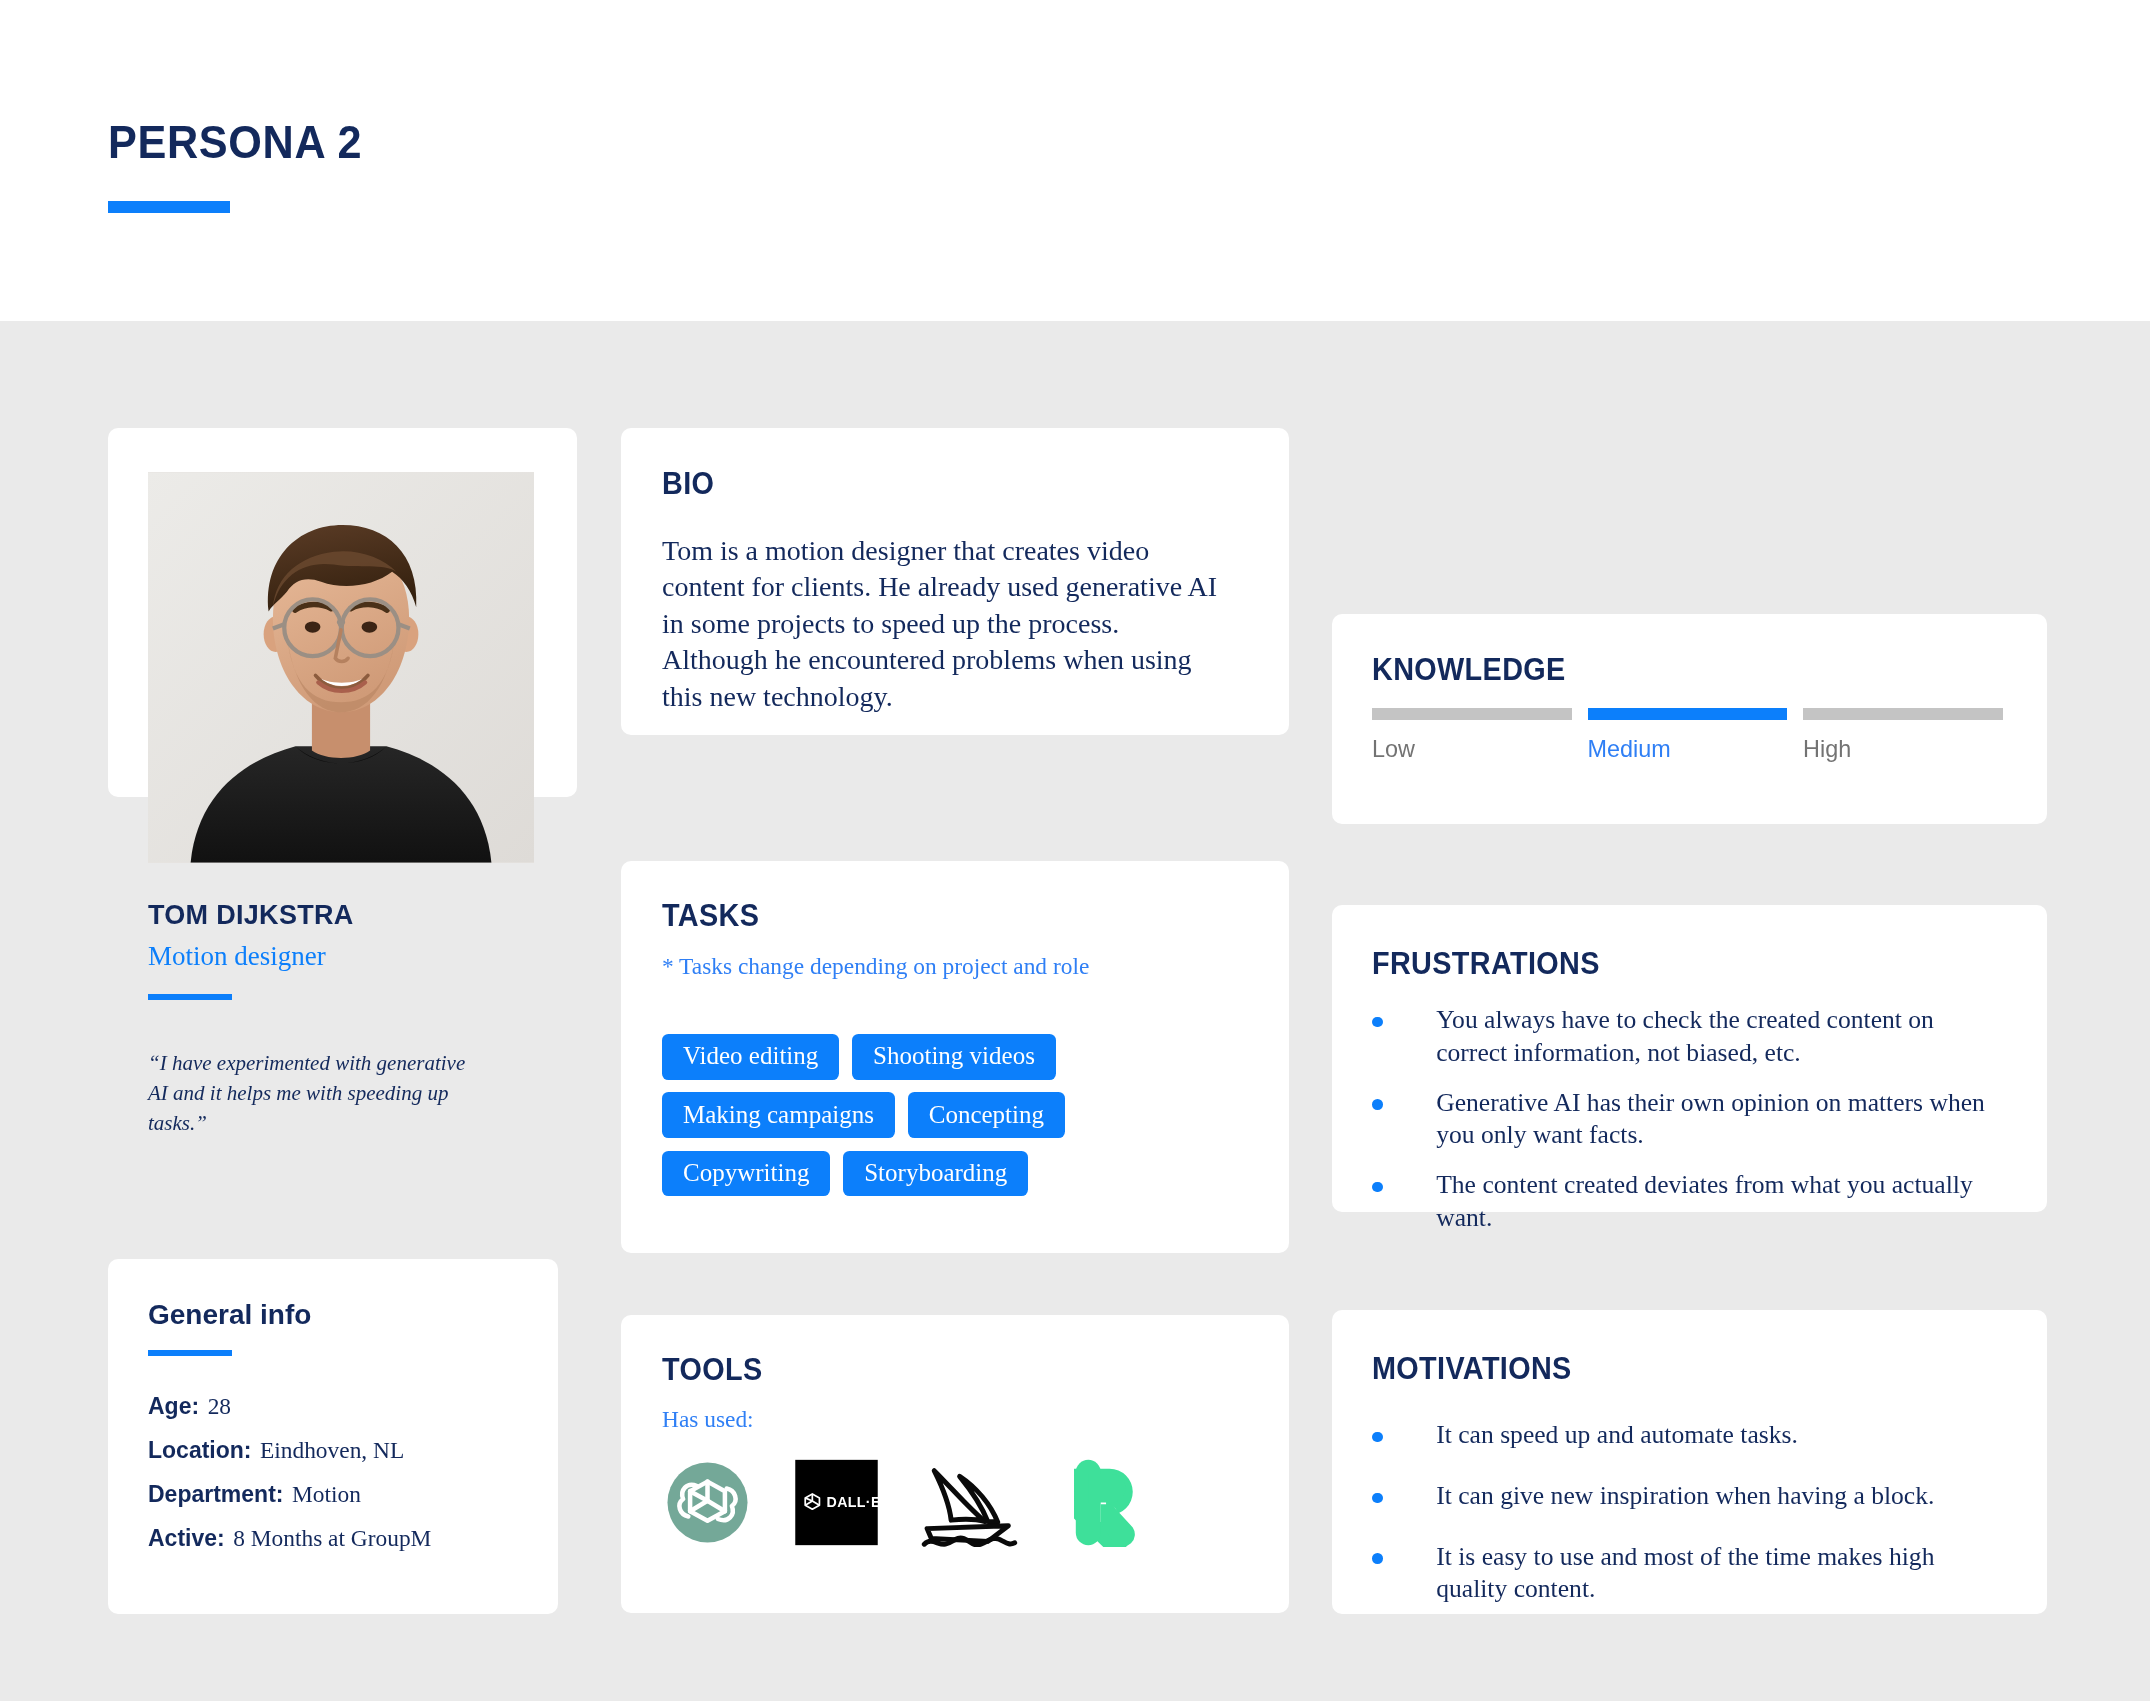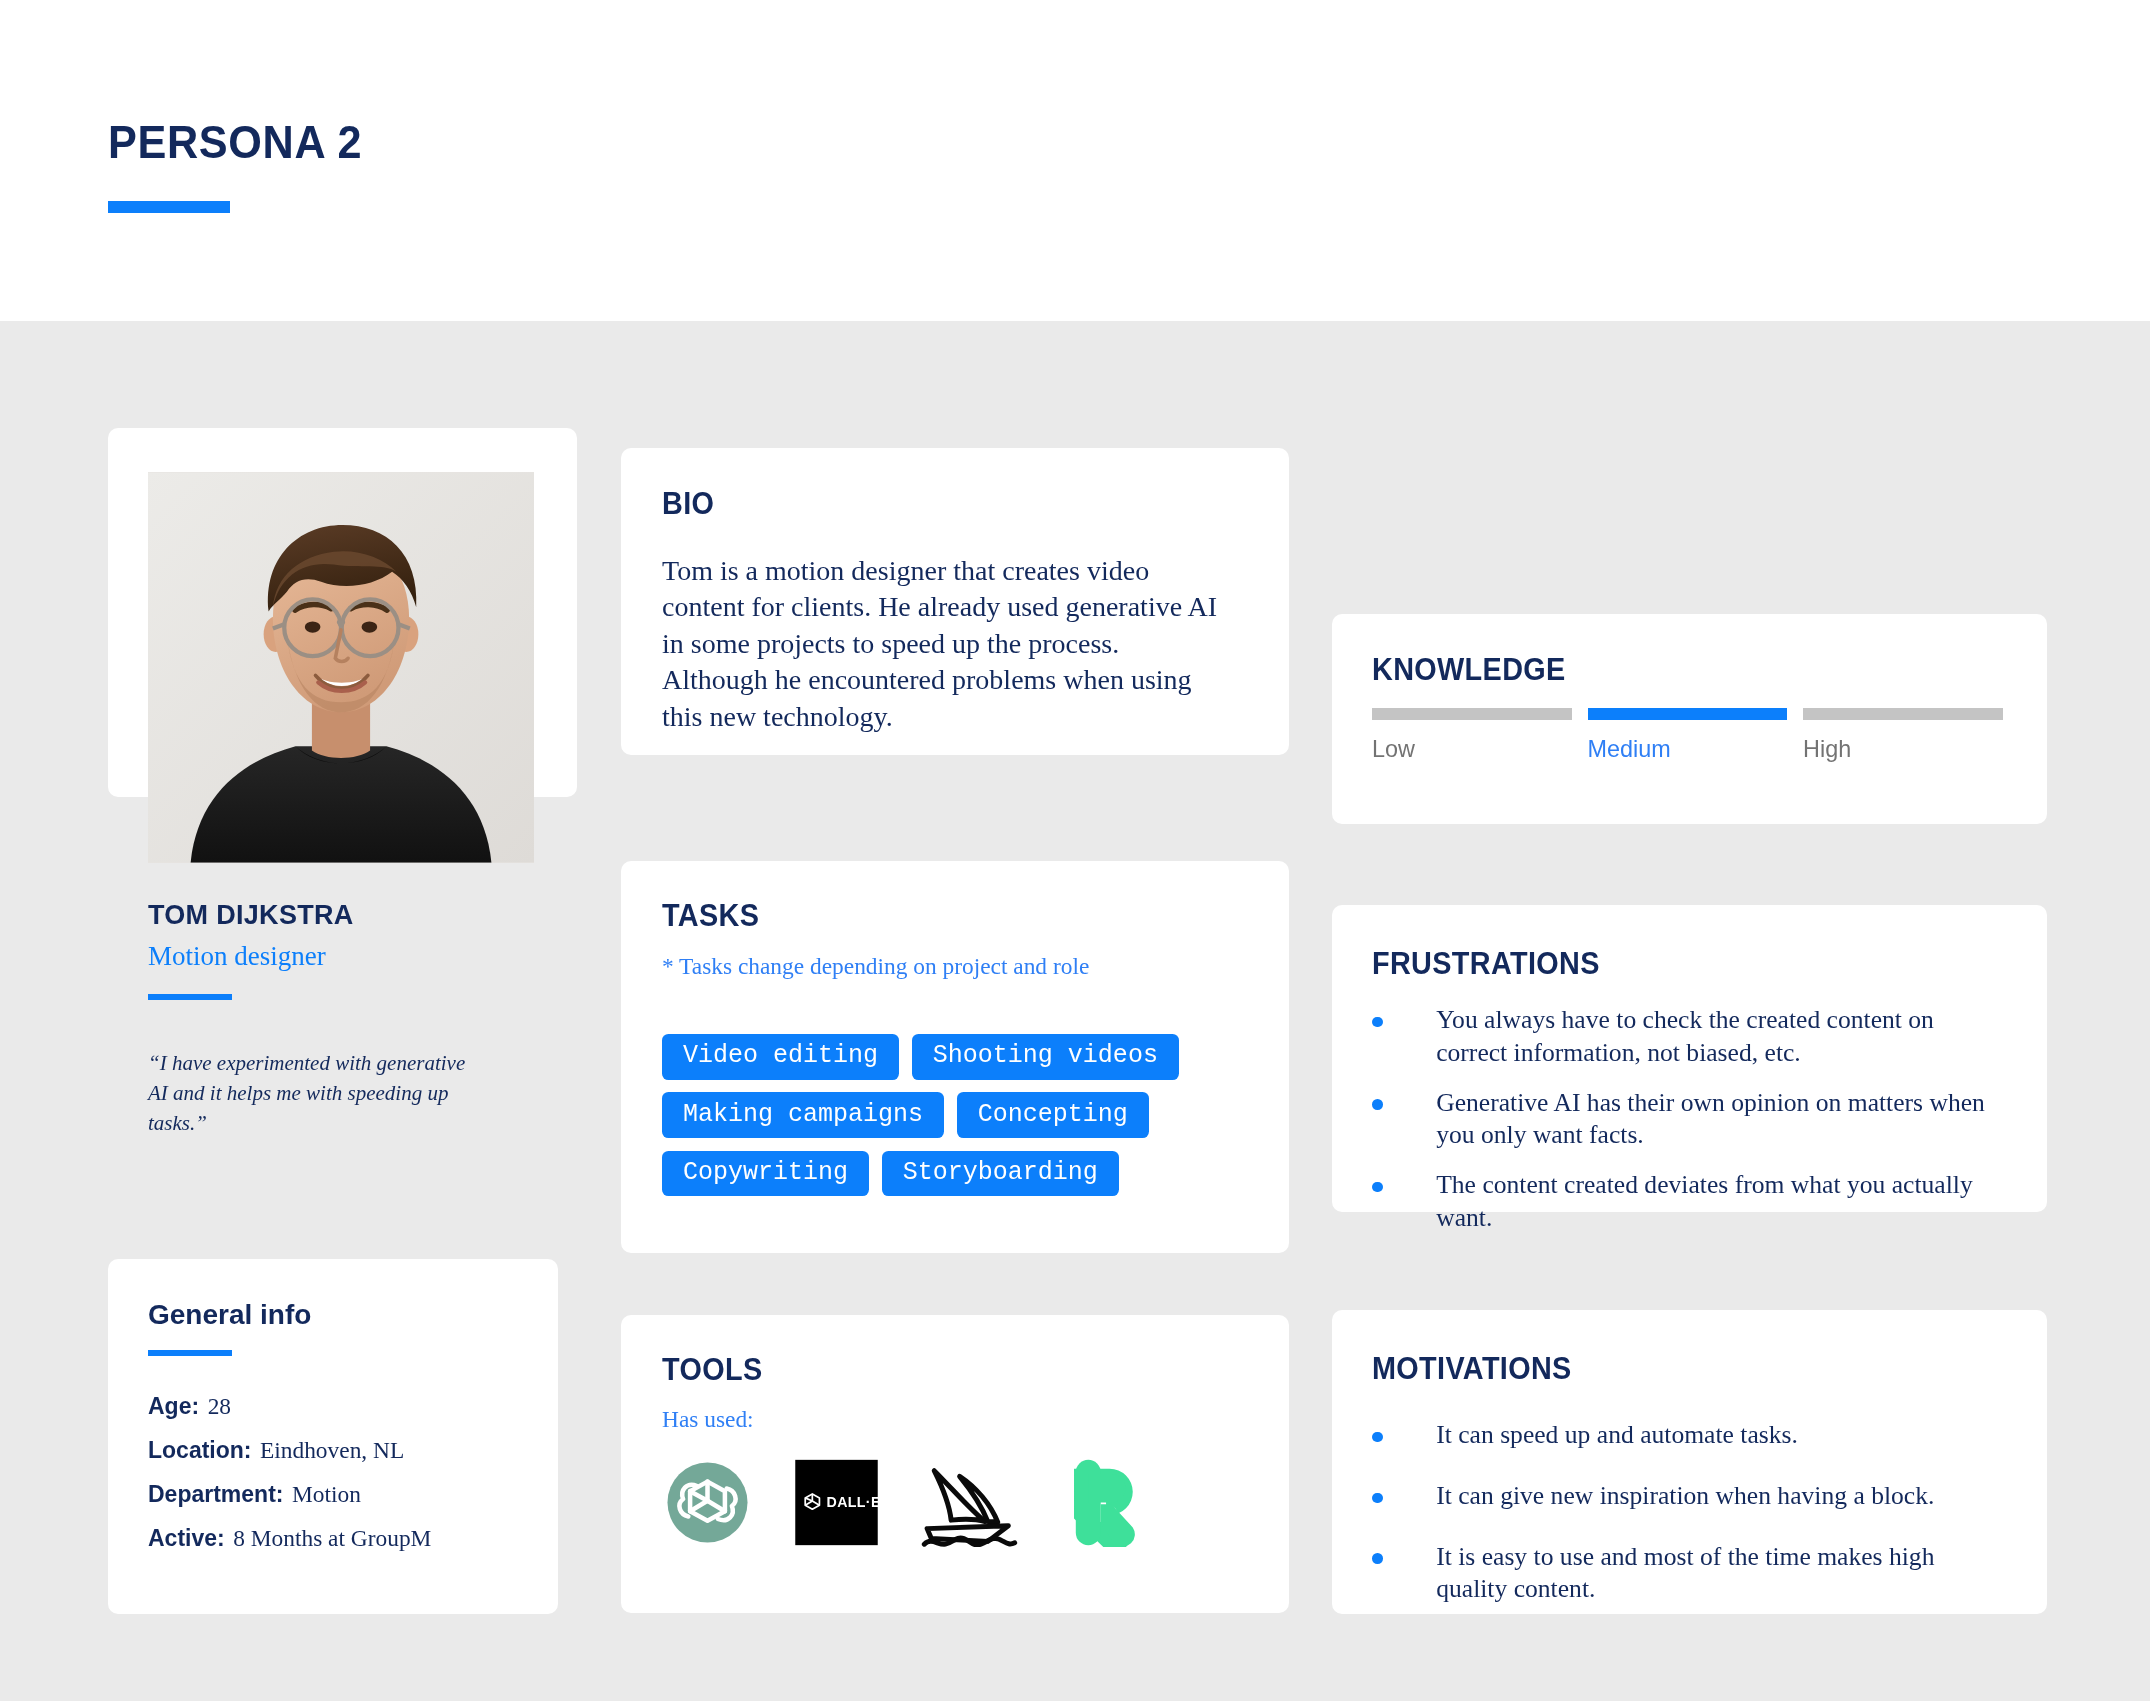--- a/index.html
+++ b/index.html
@@ -144,21 +144,21 @@
     color: #13295c;
     margin-right: 8.5px;
   }
   .gi-value {
     font-family: "Liberation Serif", serif;
     font-size: 23.4px;
     color: #13295c;
   }
 
   
-  #card-bio { left: 621px; top: 107px; width: 668px; height: 307px; margin-top: 20px; }
+  #card-bio { left: 621px; top: 107px; width: 668px; height: 307px; }
   .bio-text {
     position: absolute;
     left: 41px; top: 105px;
     width: 561px;
     font-family: "Liberation Serif", serif;
     font-size: 28px;
     line-height: 1.3;
     color: #13295c;
   }
 
@@ -176,21 +176,21 @@
     left: 41px; top: 173px;
     width: 582px;
     display: flex;
     flex-wrap: wrap;
     gap: 12.8px 12.8px;
   }
   .pill {
     background: #0c7ffb;
     color: #ffffff;
     border-radius: 6.4px;
-    font-family: Liberation Mono, monospace;
+    font-family: Liberation Serif, serif;
     font-size: 25px;
     padding: 9.2px 21px 11.4px 21px;
     white-space: nowrap;
     line-height: 1;
   }
 
   #card-tools { left: 621px; top: 994px; width: 668px; height: 298px; }
   .tools-sub {
     position: absolute;
     left: 41px; top: 91px;

